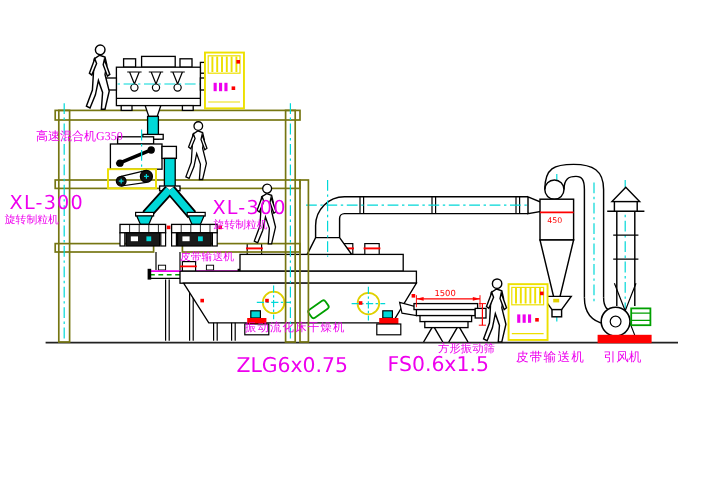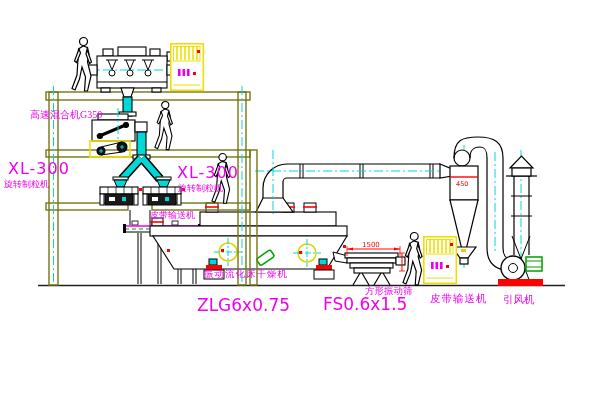--- a/index.html
+++ b/index.html
@@ -15,21 +15,21 @@
   .lbl-xl-left{left:8px;top:161px;font-size:16px;letter-spacing:1px;}
   .lbl-xl-left-name{left:4px;top:180px;font-size:9px;}
   .lbl-xl-right{left:177px;top:165px;font-size:16px;letter-spacing:1px;}
   .lbl-xl-right-name{left:178px;top:184px;font-size:9px;}
   .lbl-conveyor{left:150px;top:211px;font-size:9px;}
   .lbl-dryer-name{left:204px;top:269px;font-size:9.5px;letter-spacing:1px;text-align:right;}
   .lbl-dryer-model{left:197px;top:297px;font-size:17px;}
   .lbl-sieve-name{left:329px;top:286px;font-size:9.5px;margin-left:36px;}
   .lbl-sieve-model{left:323px;top:296px;font-size:17px;}
   .lbl-cyclone{left:430px;top:293px;font-size:10.5px;letter-spacing:1px;}
-  .lbl-fan{left:503px;top:294px;font-size:10.5px;}
+  .lbl-fan{left:503px;top:294px;font-size:10.5px;font-family:Liberation Serif, serif;}
 </style>
 </head>
 <body>
 
 <div class="canvas">
 
 <svg width="600" height="403" viewBox="0 0 600 403">
   <defs>
     <g id="person" stroke="#000" stroke-width="1.2" fill="#fff">
       <circle cx="12.5" cy="4.5" r="4"></circle>

